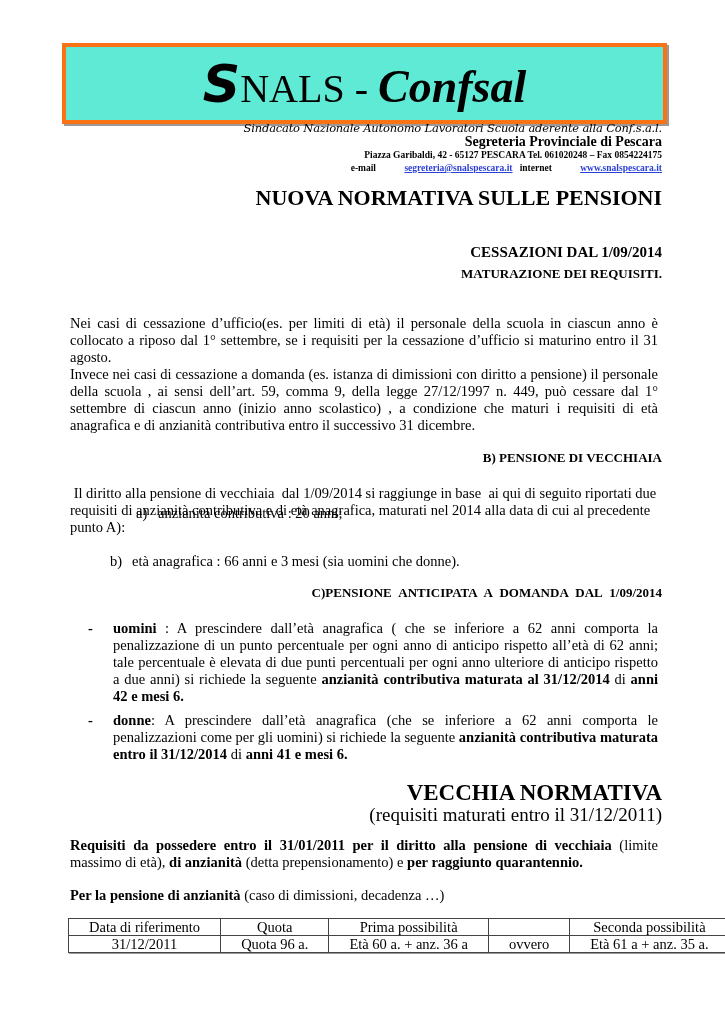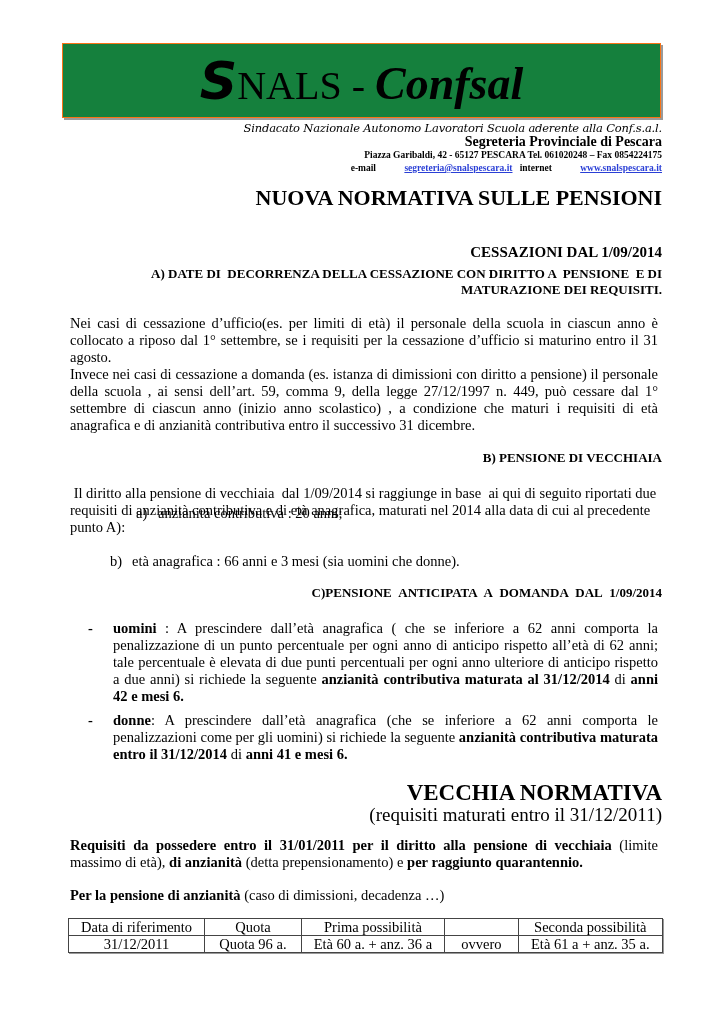--- a/index.html
+++ b/index.html
@@ -3,21 +3,21 @@
 <meta charset="utf-8">
 <style>
   html, body { margin: 0; padding: 0; background: #ffffff; }
   body {
     width: 725px; height: 1024px; position: relative; overflow: hidden;
     font-family: "Liberation Serif", serif; color: #000;
   }
   .abs { position: absolute; }
   .header-box {
     left: 62px; top: 43px; width: 597px; height: 73px;
-    background: #15803d; border: 1px solid #f97316;
+    background: #5eead4; border: 4px solid #f97316;
     box-shadow: 2px 2px 0 #9a9a9a;
     display: flex; align-items: center; justify-content: center;
   }
   .logo { font-size: 46px; line-height: 1; white-space: nowrap; }
   .logo .big-s { font-family: "DejaVu Sans", sans-serif; font-weight: bold; font-style: italic; font-size: 52px; }
   .logo .nals { font-family: "Liberation Serif", serif; font-size: 40px; }
   .logo .conf { font-family: "Liberation Serif", serif; font-style: italic; font-weight: bold; font-size: 46px; }
   .center { left: 62px; width: 600px; text-align: right; }
   .tagline { top: 121px; font-style: italic; font-size: 11.5px; font-family: "DejaVu Serif", serif; letter-spacing: -0.2px; }
   .segreteria { top: 134px; font-size: 14px; font-weight: bold; }
@@ -43,21 +43,21 @@
   .d2 { top: 712px; } .b2 { top: 712px; }
   .hv { top: 780px; font-size: 23px; font-weight: bold; }
   .sv { top: 804px; font-size: 19px; }
   .pv { top: 837px; left: 70px; width: 588px; font-size: 14.5px; line-height: 17px; text-align: justify; }
   .pa { top: 887px; left: 70px; font-size: 14.5px; }
   table.req {
     position: absolute; left: 68px; top: 918px; width: 595px;
     border-collapse: collapse; font-size: 14.5px;
     box-shadow: 1px 1px 0 #999;
   }
-  table.req td { border: 1px solid #444; text-align: center; padding: 0 12px; height: 16px; line-height: 16px; white-space: nowrap; }
+  table.req td { border: 1px solid #444; text-align: center; padding: 0 20px; height: 16px; line-height: 16px; white-space: nowrap; }
   col.c1 { width: 131px; } col.c2 { width: 99px; } col.c3 { width: 142px; } col.c4 { width: 78px; } col.c5 { width: 145px; }
 </style>
 </head>
 <body>
 
 <div class="abs header-box">
   <div class="logo">
     <span class="big-s">S</span><span class="nals">NALS</span><span class="nals" style="white-space:pre"> - </span><span class="conf">Confsal</span>
   </div>
 </div>
@@ -69,21 +69,20 @@
   <span>e-mail</span>
   <a>segreteria@snalspescara.it</a>
   &nbsp;&nbsp;<span>internet</span>
   <a>www.snalspescara.it</a>
 </div>
 
 <div class="abs center h1">NUOVA NORMATIVA SULLE PENSIONI</div>
 <div class="abs center h2">CESSAZIONI DAL 1/09/2014</div>
 
 <div class="abs center h3">
-  <div style="white-space:pre">A) DATE DI  DECORRENZA DELLA CESSAZIONE CON DIRITTO A  PENSIONE  E DI</div>
   <div>MATURAZIONE DEI REQUISITI.</div>
 </div>
 <div class="abs para p1">Nei casi di cessazione d’ufficio(es. per limiti di età) il personale della scuola in ciascun anno  è collocato a riposo dal 1° settembre, se i requisiti per la cessazione d’ufficio si maturino entro il 31 agosto.</div>
 <div class="abs para p2">Invece nei casi di cessazione a domanda (es. istanza di dimissioni con diritto a pensione) il personale della scuola , ai sensi dell’art. 59, comma 9, della legge 27/12/1997 n. 449, può cessare dal 1° settembre di ciascun anno (inizio anno scolastico) , a condizione che maturi i requisiti di età anagrafica e di anzianità contributiva entro il successivo 31 dicembre.</div>
 
 <div class="abs center hb">B) PENSIONE DI VECCHIAIA</div>
 <div class="abs pb" style="white-space:pre-wrap"> Il diritto alla pensione di vecchiaia  dal 1/09/2014 si raggiunge in base  ai qui di seguito riportati due requisiti di anzianità contributiva e di età anagrafica, maturati nel 2014 alla data di cui al precedente punto A):</div>
 <div class="abs list-ab la">
   <span class="mk">a)</span><span>anzianità contributiva : 20 anni;</span>
 </div>

